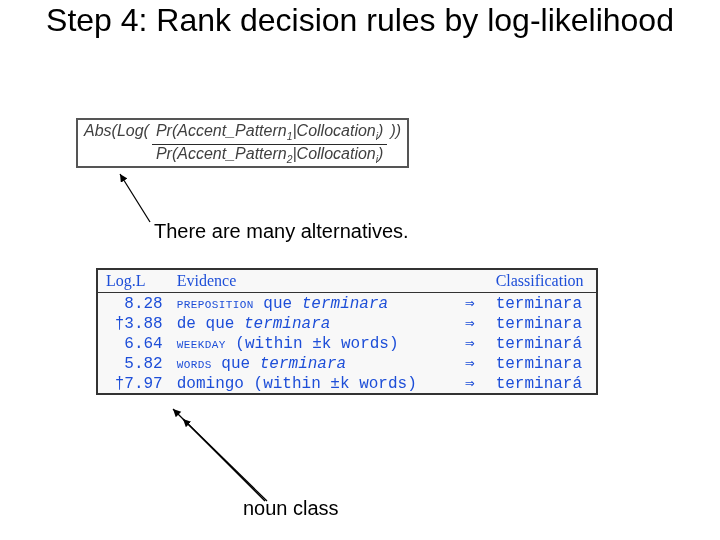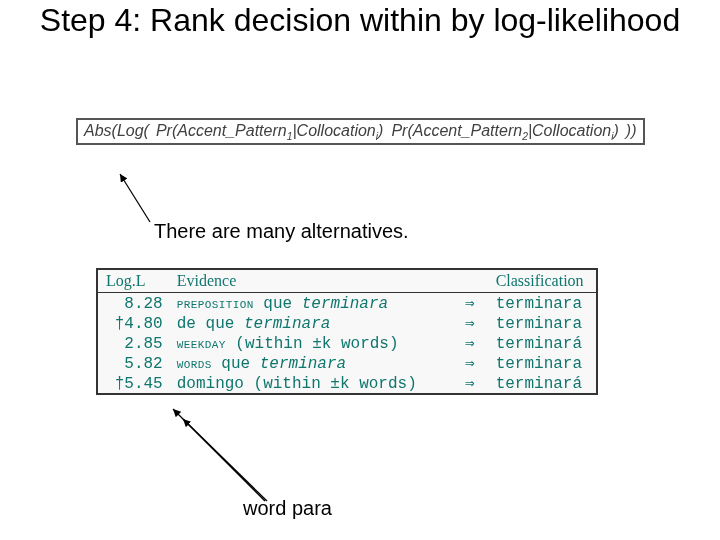--- a/index.html
+++ b/index.html
@@ -34,21 +34,21 @@
     font-family: Liberation Sans, sans-serif;
     font-style: italic;
     font-size: 16px;
     color: #404040;
     display: flex;
     align-items: center;
     white-space: nowrap;
   }
   .formula .frac {
     display: inline-flex;
-    flex-direction: row;
+    flex-direction: column;
     align-items: flex-end;
     margin: 0 3px;
     line-height: 1.05;
   }
   .formula .frac .num,
   .formula .frac .den {
     padding: 0 4px;
   }
   .formula .frac .bar {
     width: 100%;
@@ -72,21 +72,21 @@
     margin-left: 28px;
   }
   .tablewrap {
     position: absolute;
     top: 268px;
     left: 96px;
     width: 498px;
     border: 2px solid #333;
     font-family: "Times New Roman", Times, serif;
     font-size: 16px;
-    color: #0f766e;
+    color: #1d4ed8;
     background: #f8f8f8;
   }
   .tablewrap table {
     width: 100%;
     border-collapse: collapse;
   }
   .tablewrap th {
     text-align: left;
     font-weight: normal;
     padding: 2px 8px 2px 8px;
@@ -145,21 +145,21 @@
     left: 175px;
     width: 120px;
     height: 100px;
   }
 </style>
 </head>
 <body>
 
 <div class="slide">
 
-  <div class="title">Step 4: Rank decision within by log-likelihood</div>
+  <div class="title">Step 4: Rank decision rules by log-likelihood</div>
 
   <div class="formula">
     <span class="formula-box">
       <span>Abs(Log(</span><span class="frac">
           <span class="num"><span>Pr(Accent_Pattern</span><span class="sub">1</span><span>|Collocation</span><span class="sub">i</span><span>)</span></span>
           <span class="bar"></span>
           <span class="den"><span>Pr(Accent_Pattern</span><span class="sub">2</span><span>|Collocation</span><span class="sub">i</span><span>)</span></span>
         </span><span>))</span>
     </span>
   </div>
@@ -186,39 +186,39 @@
         </tr>
       </thead>
       <tbody id="rules-body">
           <tr>
             <td class="logl">8.28</td>
             <td class="ev"><span class="sc">preposition</span><span> que </span><span class="ital">terminara</span></td>
             <td class="arrowcell">⇒</td>
             <td class="cls">terminara</td>
           </tr>
           <tr>
-            <td class="logl">†4.80</td>
+            <td class="logl">†3.88</td>
             <td class="ev"><span>de que </span><span class="ital">terminara</span></td>
             <td class="arrowcell">⇒</td>
             <td class="cls">terminara</td>
           </tr>
           <tr>
-            <td class="logl">2.85</td>
+            <td class="logl">6.64</td>
             <td class="ev"><span class="sc">weekday</span><span> (within ±k words)</span></td>
             <td class="arrowcell">⇒</td>
             <td class="cls">terminará</td>
           </tr>
           <tr>
             <td class="logl">5.82</td>
             <td class="ev"><span class="sc">words</span><span> que </span><span class="ital">terminara</span></td>
             <td class="arrowcell">⇒</td>
             <td class="cls">terminara</td>
           </tr>
           <tr>
-            <td class="logl">†5.45</td>
+            <td class="logl">†7.97</td>
             <td class="ev"><span>domingo (within ±k words)</span></td>
             <td class="arrowcell">⇒</td>
             <td class="cls">terminará</td>
           </tr>
         </tbody>
     </table>
   </div>
 
   <svg class="arrow2" viewBox="0 0 120 100">
     <defs>
@@ -230,15 +230,15 @@
   </svg>
   <svg class="arrow3" viewBox="0 0 120 100">
     <defs>
       <marker id="ah3" markerWidth="8" markerHeight="8" refX="6" refY="3" orient="auto">
         <path d="M0,0 L6,3 L0,6 Z" fill="#000"></path>
       </marker>
     </defs>
     <line x1="92" y1="86" x2="8" y2="4" stroke="#000" stroke-width="1.3" marker-end="url(#ah3)"></line>
   </svg>
 
-  <div class="caption2">word para</div>
+  <div class="caption2">noun class</div>
 
 </div>
 
 </body></html>

